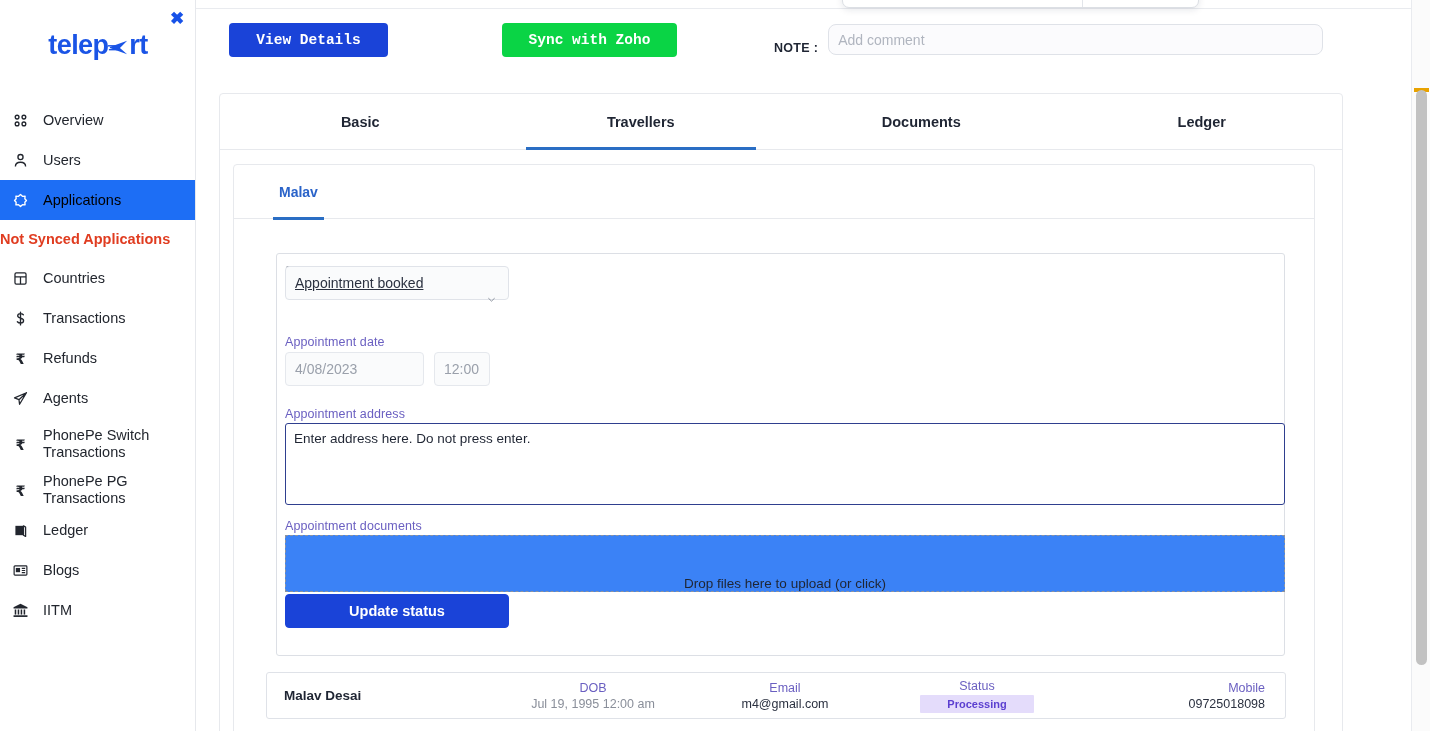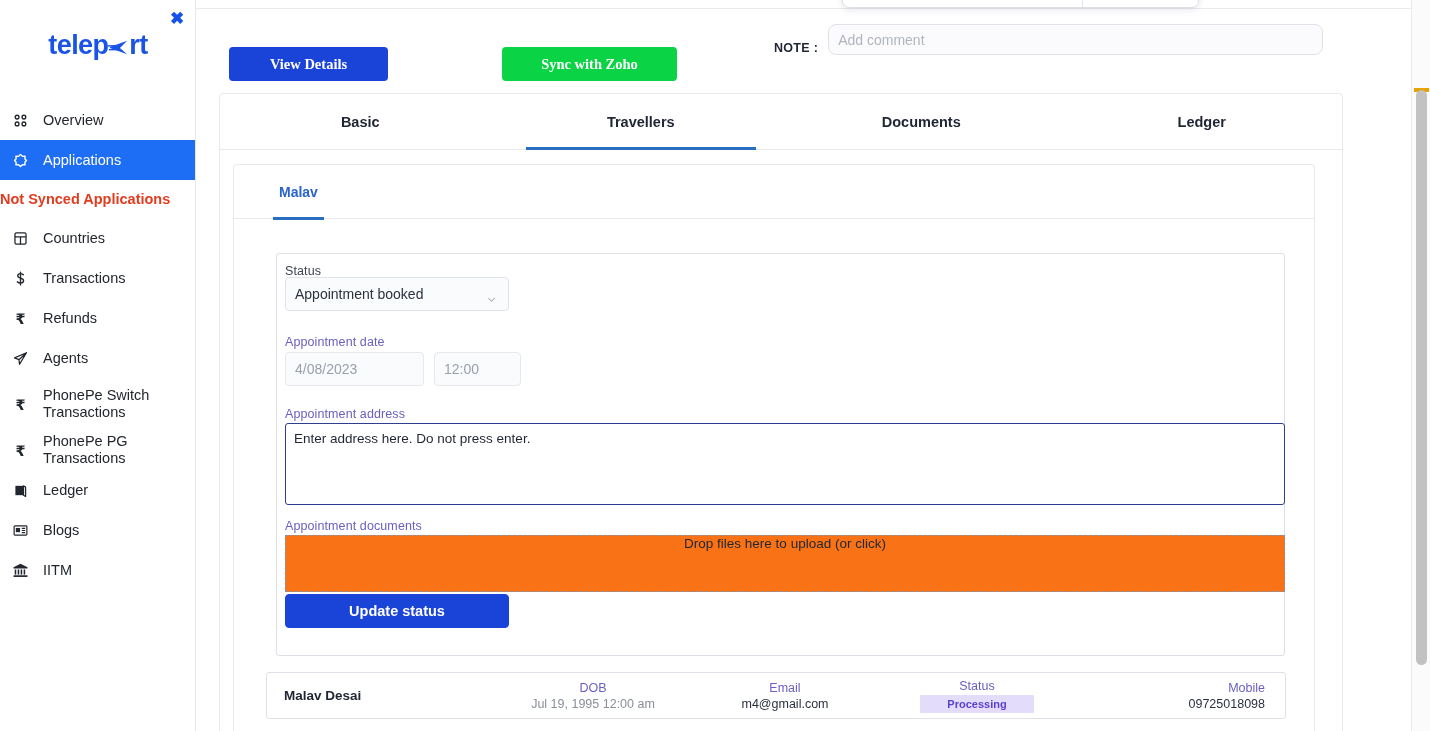--- a/index.html
+++ b/index.html
@@ -43,21 +43,21 @@
   .brand-plane { display:inline-block; width: 23px; height: 23px; position: relative; top: 2px; margin: 0 -1px; }
 
   .nav { position: absolute; left: 0; top: 100px; width: 196px; }
   .nav-item {
     display: flex; align-items: center;
     height: 40px; padding-left: 11px;
     color: #22262e; font-size: 14.5px;
     cursor: pointer; gap: 13px;
   }
   .nav-item.two-line { height: 52px; }
-  .nav-item.active { background: #1d6ef5; color: #ffffff; }
+  .nav-item.active { background: #1d6ef5; color: #000000; }
   .nav-ico {
     width: 19px; min-width:19px; height: 19px;
     display: flex; align-items: center; justify-content: center;
   }
   .nav-ico svg { display:block; }
   .nav-label { line-height: 1.15; }
   .nav-sub {
     display:flex; align-items:center; height: 38px;
     color: #e03c20; font-size: 14.5px;
     font-weight: 600; cursor: pointer;
@@ -83,22 +83,22 @@
     width: 1px; background: #e2e5ea;
   }
   .top-hairline {
     position:absolute; left:0; top:8px; width: 1216px; height:1px; background:#e9ebef;
   }
 
   .toolbar { position: absolute; left: 0; top: 0; width: 1216px; height: 82px; }
   .btn {
     position: absolute; border: none; border-radius: 4px;
     color: #ffffff; font-size: 14.5px; font-weight: 700;
-    cursor: pointer; font-family: Liberation Serif, serif;
-    display:flex; align-items:center; justify-content:center;margin-top:24px;
+    cursor: pointer; font-family: Liberation Mono, monospace;
+    display:flex; align-items:center; justify-content:center;
   }
   #btn-view-details { left: 33px; top: 23px; width: 159px; height: 34px; background: #1a43d8; }
   #btn-sync-zoho    { left: 306px; top: 23px; width: 175px; height: 34px; background: #0ad445; font-weight:600; }
 
   .note-wrap { position: absolute; left: 578px; top: 24px; display: flex; align-items: flex-end; }
   .note-label {
     font-size: 12.5px; font-weight: 700; color: #1f2533;
     letter-spacing: .3px; margin-right: 10px;
   }
   #note-input {
@@ -163,45 +163,45 @@
     border: 1px solid #dcdfe5; border-radius: 3px;
     background: #fff;
   }
   .f-label {
     position: absolute; font-size: 12.5px; color: #6a5fc1;
     font-weight: 400; letter-spacing: .1px;
   }
 
   #lbl-status { left: 8px; top: 10px; color:#3c4354; }
   #status-select {
-    position: absolute; left: 8px; top: 23px;
+    position: absolute; left: 8px; top: 12px;
     width: 224px; height: 34px;
     border: 1px solid #e0e3e9; border-radius: 4px;
     background: #fafbfc; color: #2b3140;
     font-size: 14px; font-family: inherit;
     padding: 0 24px 0 9px; outline: none;
-    -webkit-appearance: none; appearance: none; cursor: pointer;
+    -webkit-appearance: none; appearance: none; cursor: pointer; text-decoration: underline;
   }
   .sel-chev {
     position: absolute; left: 210px; top: 41px;
     width: 9px; height: 9px; pointer-events: none;
   }
   .sel-chev svg { display:block; }
 
   #lbl-appt-date { left: 8px; top: 81px; }
   #date-input {
     position: absolute; left: 8px; top: 98px;
     width: 139px; height: 34px;
     border: 1px solid #e5e8ed; border-radius: 4px;
     background: #fafbfc; padding: 0 9px;
     font-size: 14px; font-family: inherit; color: #2b3140; outline: none;
   }
   #time-input {
     position: absolute; left: 157px; top: 98px;
-    width: 87px; height: 34px;
+    width: 56px; height: 34px;
     border: 1px solid #e5e8ed; border-radius: 4px;
     background: #fafbfc; padding: 0 9px;
     font-size: 14px; font-family: inherit; color: #2b3140; outline: none;
   }
   #date-input::placeholder, #time-input::placeholder { color: #9aa0ab; }
 
   #lbl-appt-address { left: 8px; top: 153px; }
   #address-textarea {
     position: absolute; left: 8px; top: 169px;
     width: 1000px; height: 82px;
@@ -209,23 +209,23 @@
     background: #ffffff;
     padding: 6px 8px;
     font-size: 13.5px; font-family: inherit; color: #1f2533;
     resize: none; outline: none; line-height: 1.35;
   }
 
   #lbl-appt-docs { left: 8px; top: 265px; }
   #dropzone {
     position: absolute; left: 8px; top: 281px;
     width: 1000px; height: 57px;
-    background: #f97316;
+    background: #3b82f6;
     border: 1px dashed #8d949f;
-    display: flex; align-items: flex-start; justify-content: center;
+    display: flex; align-items: flex-end; justify-content: center;
     cursor: pointer;
     font-size: 13.5px; color: #1f2533;
   }
 
   #btn-update-status {
     position: absolute; left: 8px; top: 340px;
     width: 224px; height: 34px;
     background: #1a43d8; border: 1px solid #1a43d8;
     border-radius: 4px;
     color: #fff; font-size: 14.5px; font-weight: 700;
@@ -312,20 +312,29 @@
           <svg viewBox="0 0 20 20" width="17" height="17" fill="none" stroke="#22262e" stroke-width="1.6">
             <circle cx="6" cy="6" r="2.2"></circle>
               <circle cx="14" cy="6" r="2.2"></circle>
             <circle cx="6" cy="14" r="2.2"></circle>
               <circle cx="14" cy="14" r="2.2"></circle>
           </svg>
         </span>
         <span class="nav-label">Overview</span>
       </div>
 
+      <div class="nav-item">
+        <span class="nav-ico">
+          <svg viewBox="0 0 20 20" width="17" height="17" fill="none" stroke="#22262e" stroke-width="1.6">
+            <circle cx="10" cy="6" r="3"></circle>
+              <path d="M4 17c0-3.3 2.7-5 6-5s6 1.7 6 5"></path>
+          </svg>
+        </span>
+        <span class="nav-label">Users</span>
+      </div>
 
       <div class="nav-item active">
         <span class="nav-ico">
           <svg viewBox="0 0 20 20" width="17" height="17" fill="none" stroke="#ffffff" stroke-width="1.6" stroke-linejoin="round">
             <path d="M10 3l2.3 2.1 3.1-.3-.3 3.1L17 10l-1.9 2.1.3 3.1-3.1-.3L10 17l-2.3-2.1-3.1.3.3-3.1L3 10l1.9-2.1-.3-3.1 3.1.3z"></path>
           </svg>
         </span>
         <span class="nav-label">Applications</span>
       </div>
 

